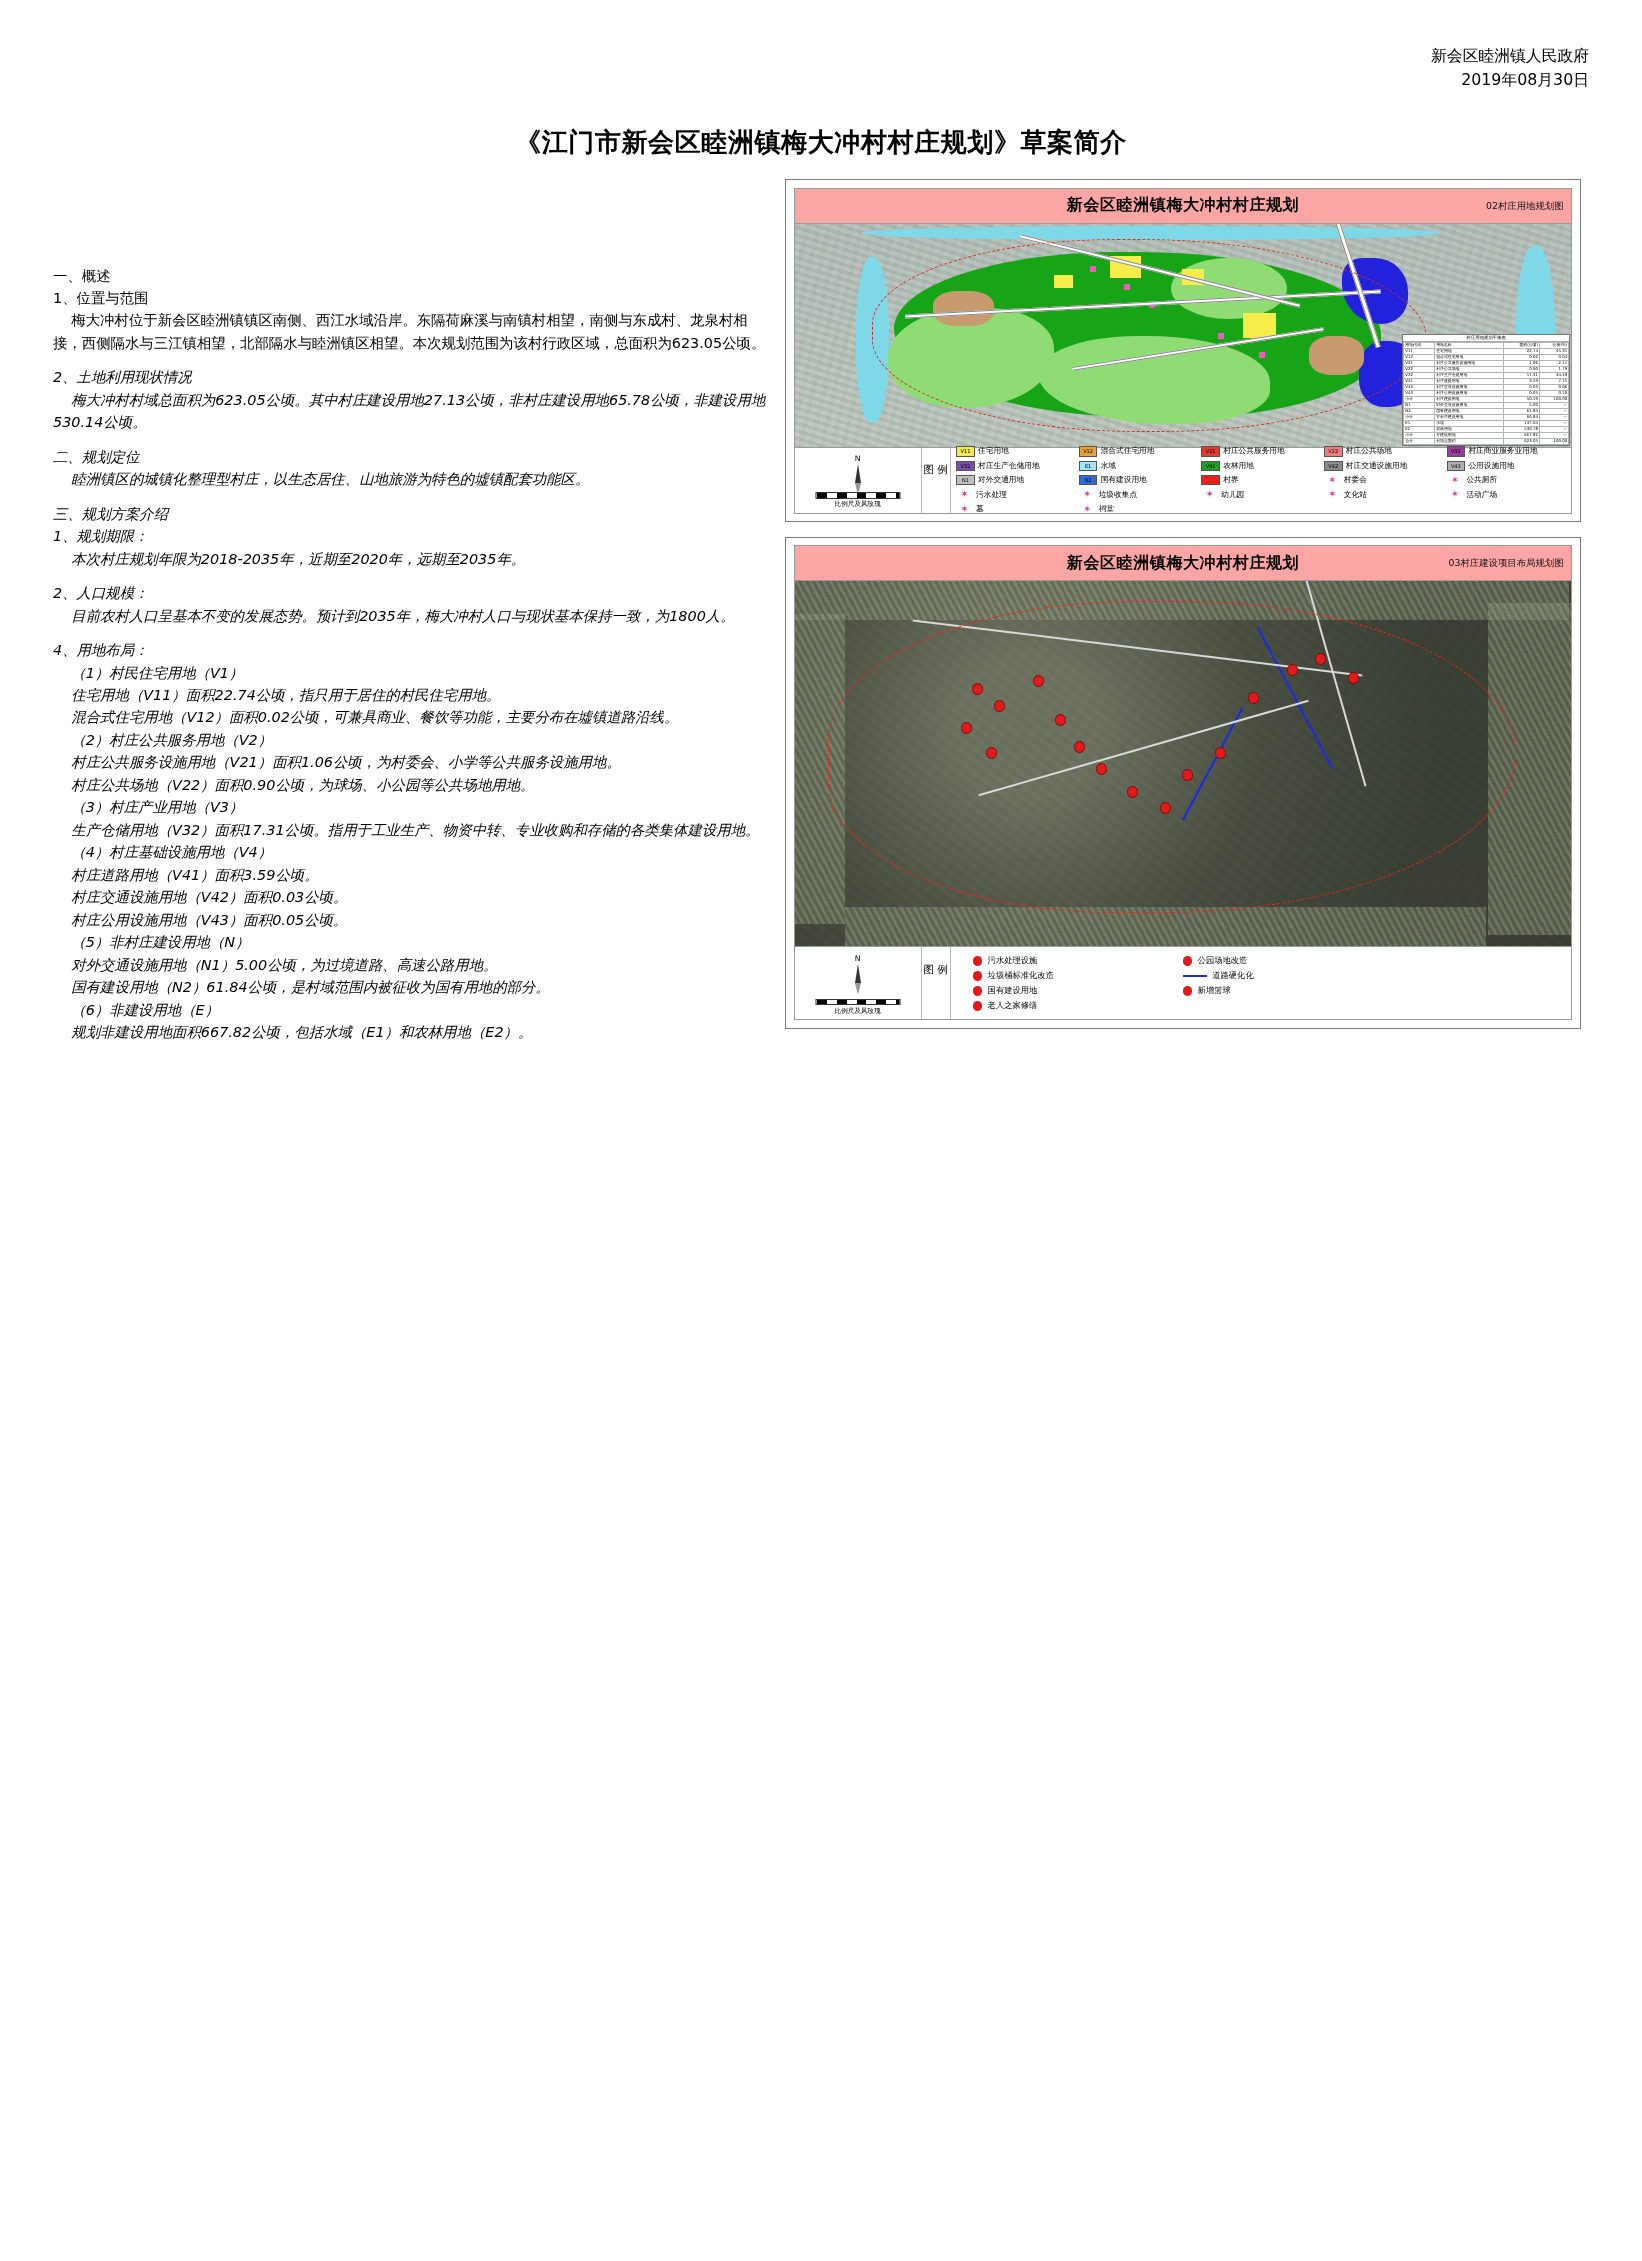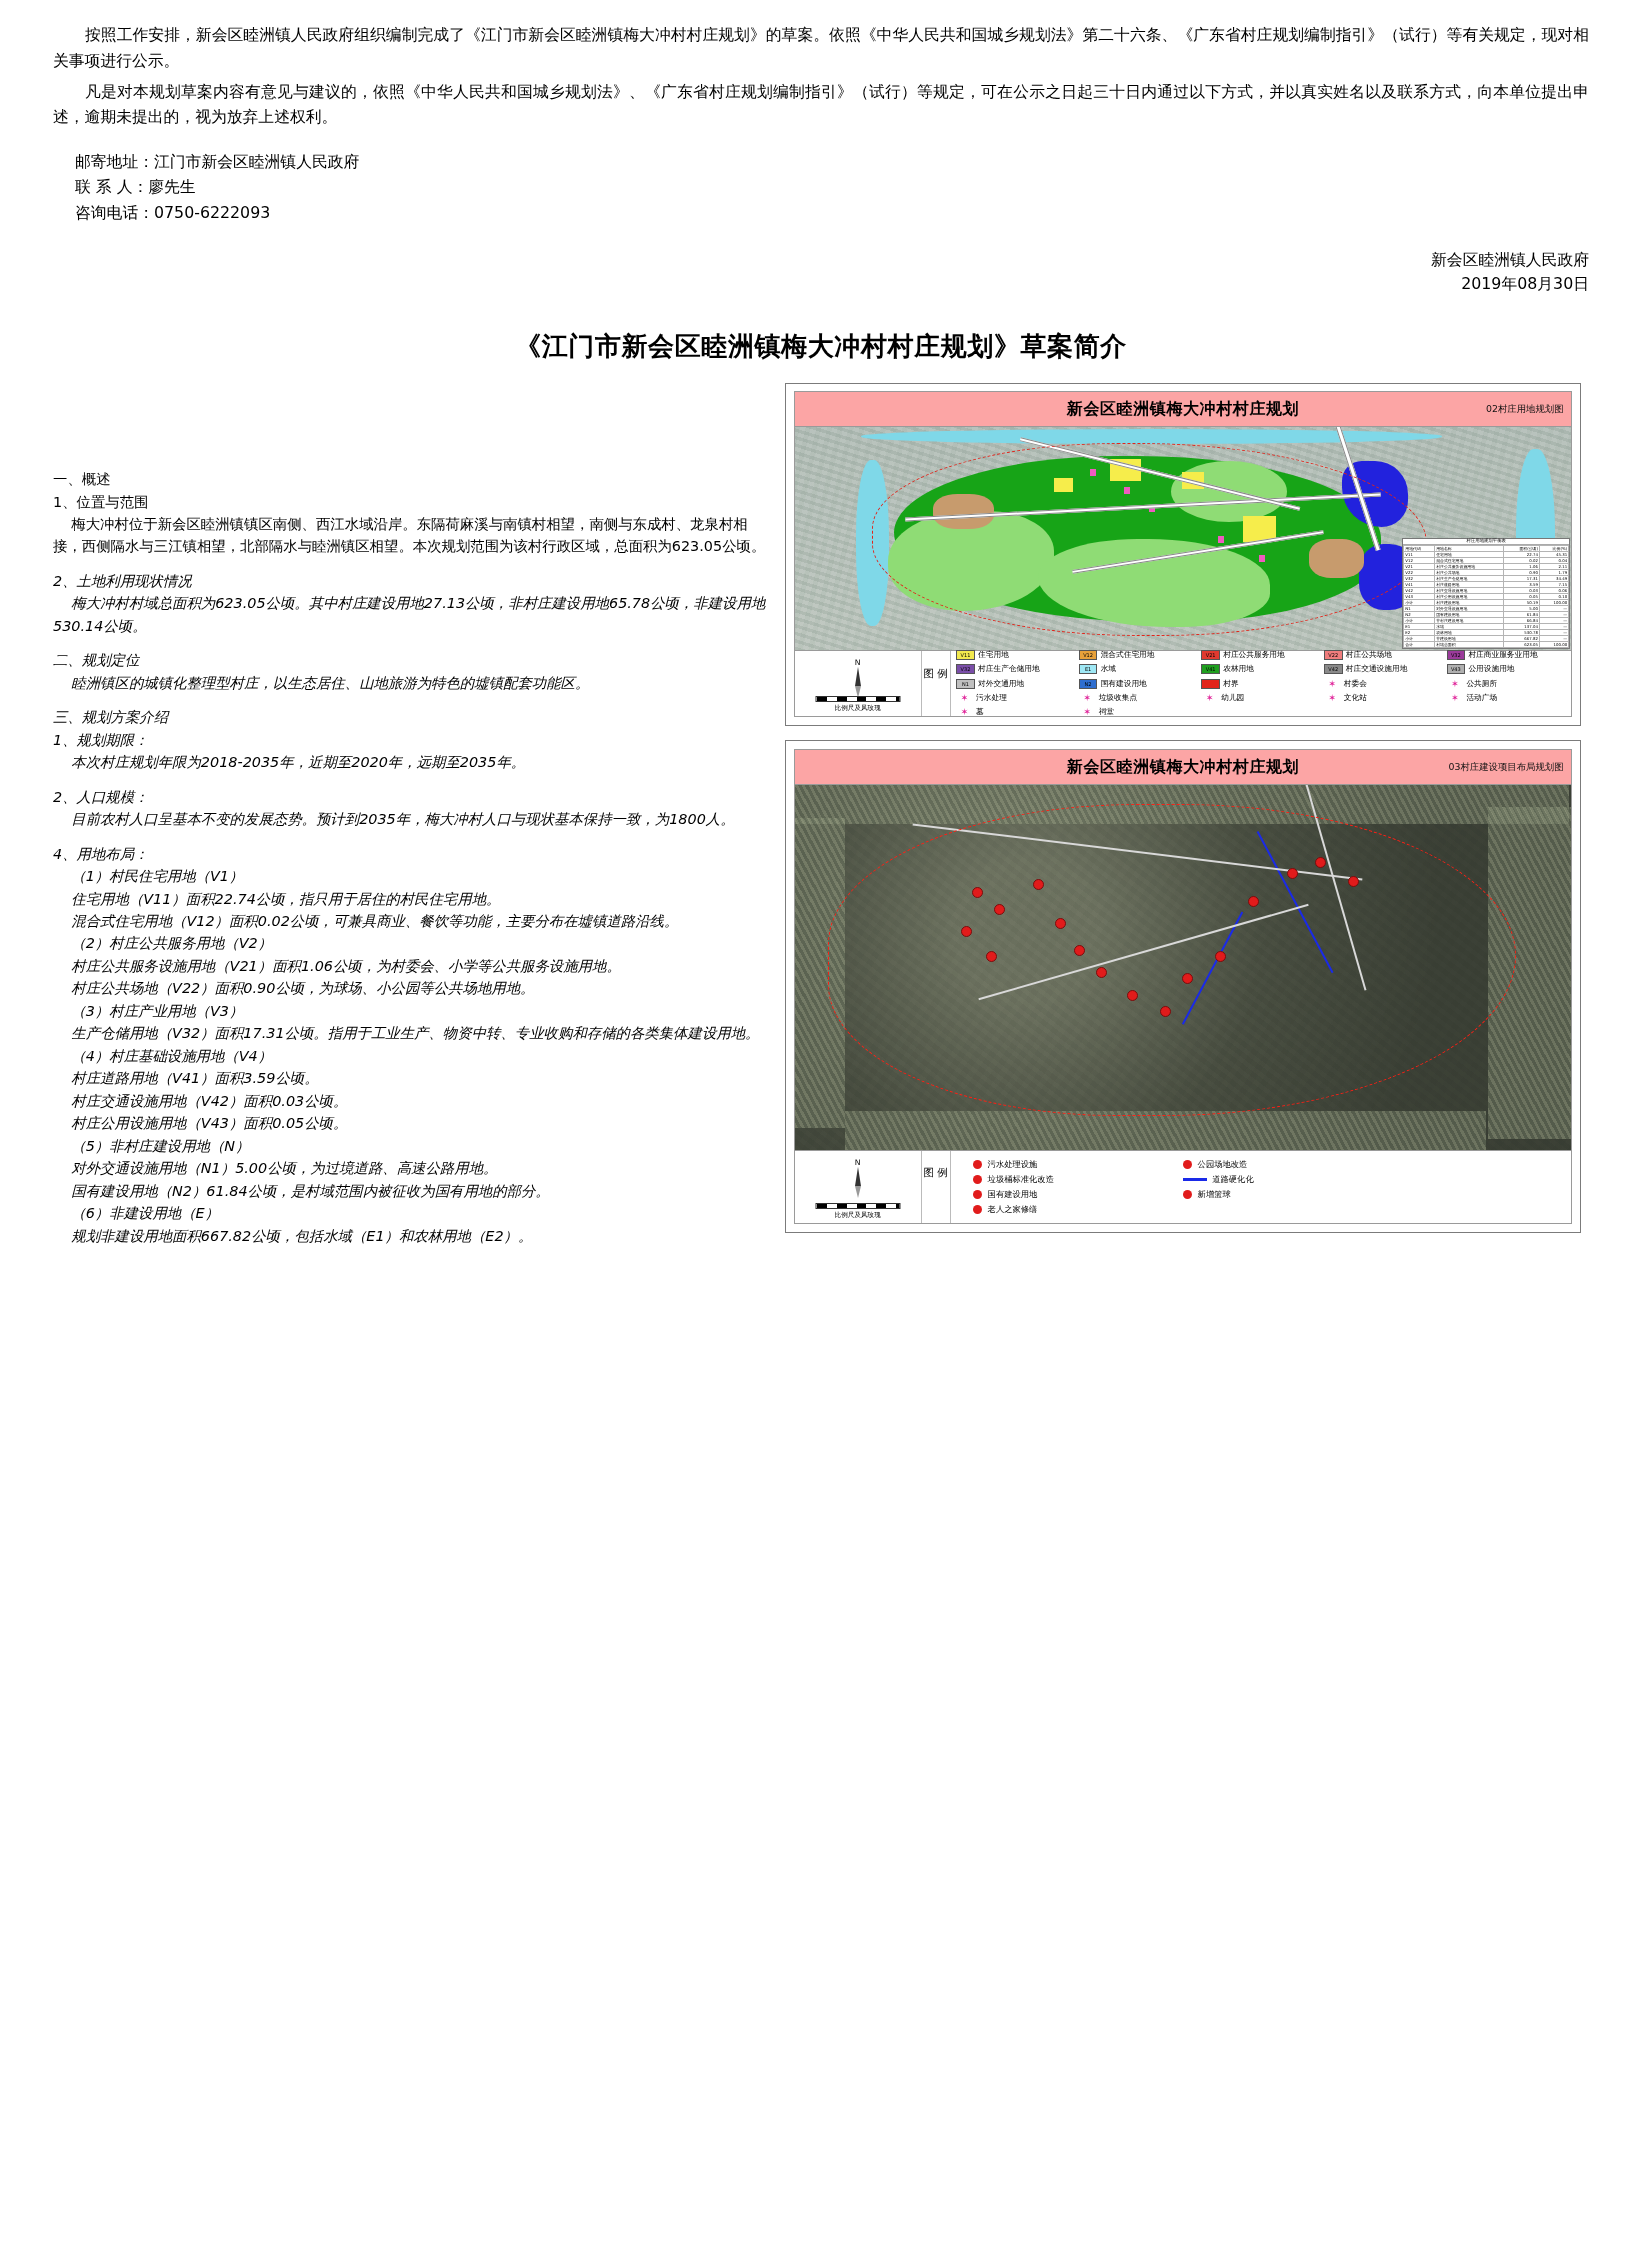--- a/index.html
+++ b/index.html
@@ -315,29 +315,20 @@
   .lg2-item { display:flex; align-items:center; gap:5.5px; font-size:8.3px; white-space:nowrap; }
   .lg2-dot { width:9.4px; height:9.4px; border-radius:50%; background:#e11b1b; flex:0 0 auto; }
   .lg2-line { width:24px; height:2.8px; background:#1a2ae8; flex:0 0 auto; }
 </style>
 </head>
 <body>
 
 <div class="page">
 
   <div>
-    <div class="notice-body">
-      <p>按照工作安排，新会区睦洲镇人民政府组织编制完成了《江门市新会区睦洲镇梅大冲村村庄规划》的草案。依照《中华人民共和国城乡规划法》第二十六条、《广东省村庄规划编制指引》（试行）等有关规定，现对相关事项进行公示。</p>
-      <p>凡是对本规划草案内容有意见与建议的，依照《中华人民共和国城乡规划法》、《广东省村庄规划编制指引》（试行）等规定，可在公示之日起三十日内通过以下方式，并以真实姓名以及联系方式，向本单位提出申述，逾期未提出的，视为放弃上述权利。</p>
-    </div>
-    <div class="contact-block">
-      <div>邮寄地址：江门市新会区睦洲镇人民政府</div>
-      <div>联 系 人：廖先生</div>
-      <div>咨询电话：0750-6222093</div>
-    </div>
     <div class="signature">
       <div>新会区睦洲镇人民政府</div>
       <div>2019年08月30日</div>
     </div>
   </div>
 
   <div class="brief-title">《江门市新会区睦洲镇梅大冲村村庄规划》草案简介</div>
 
   <div class="columns">
 

